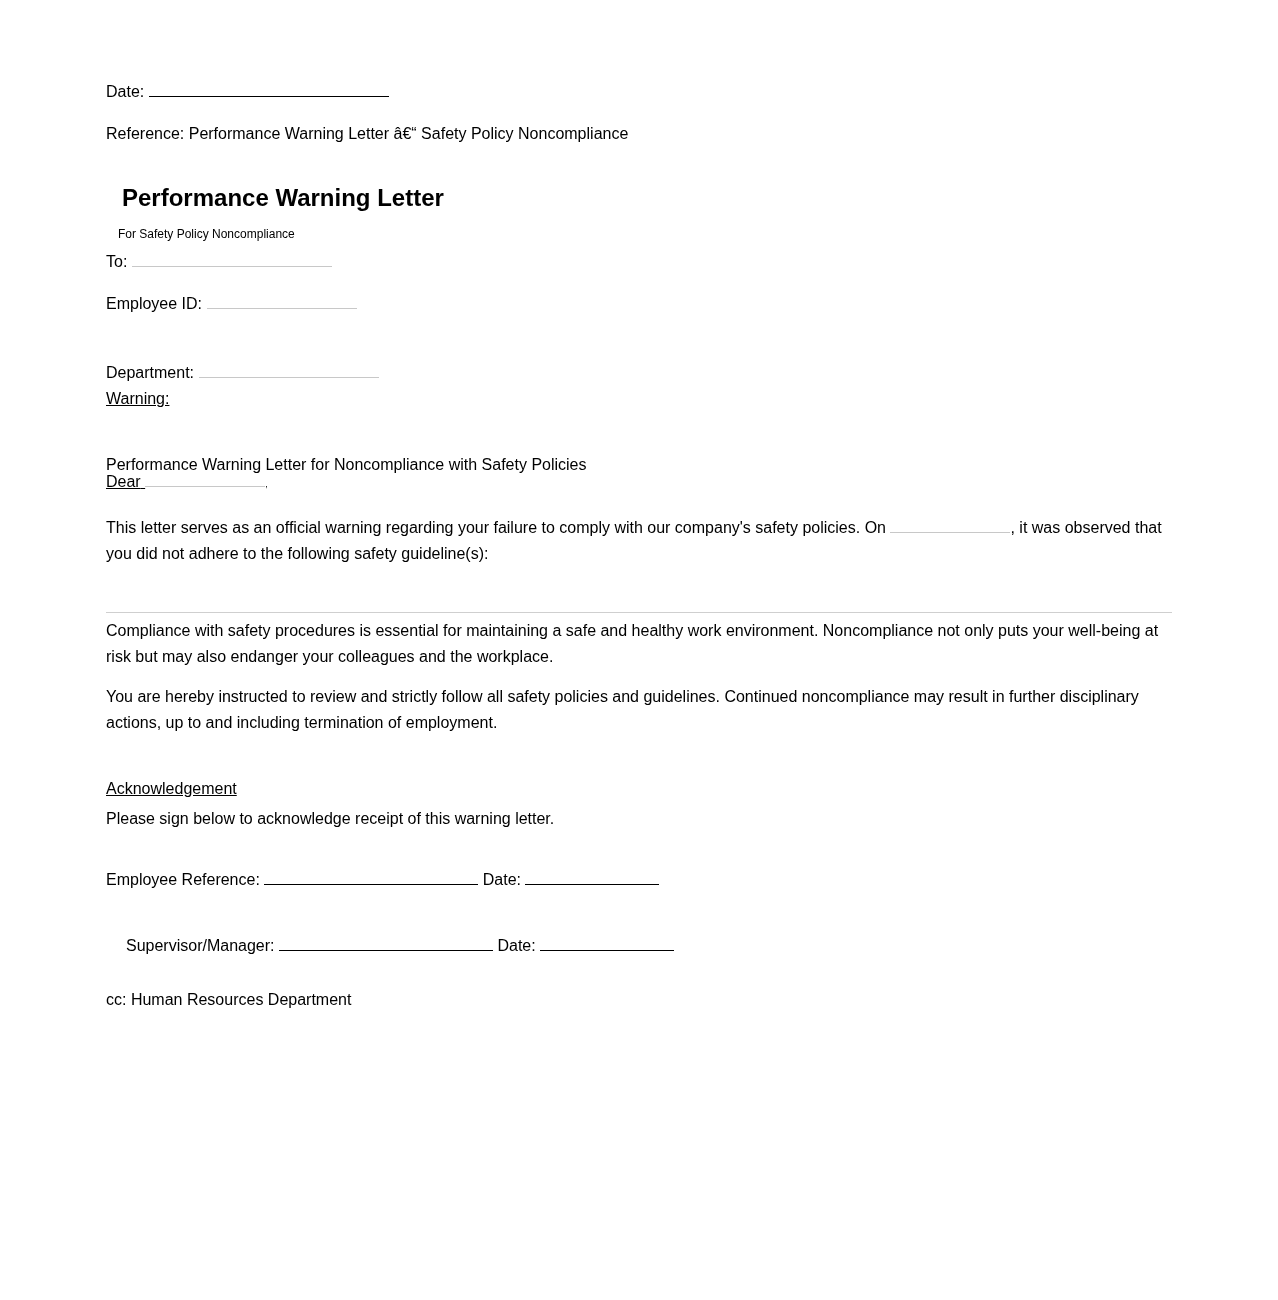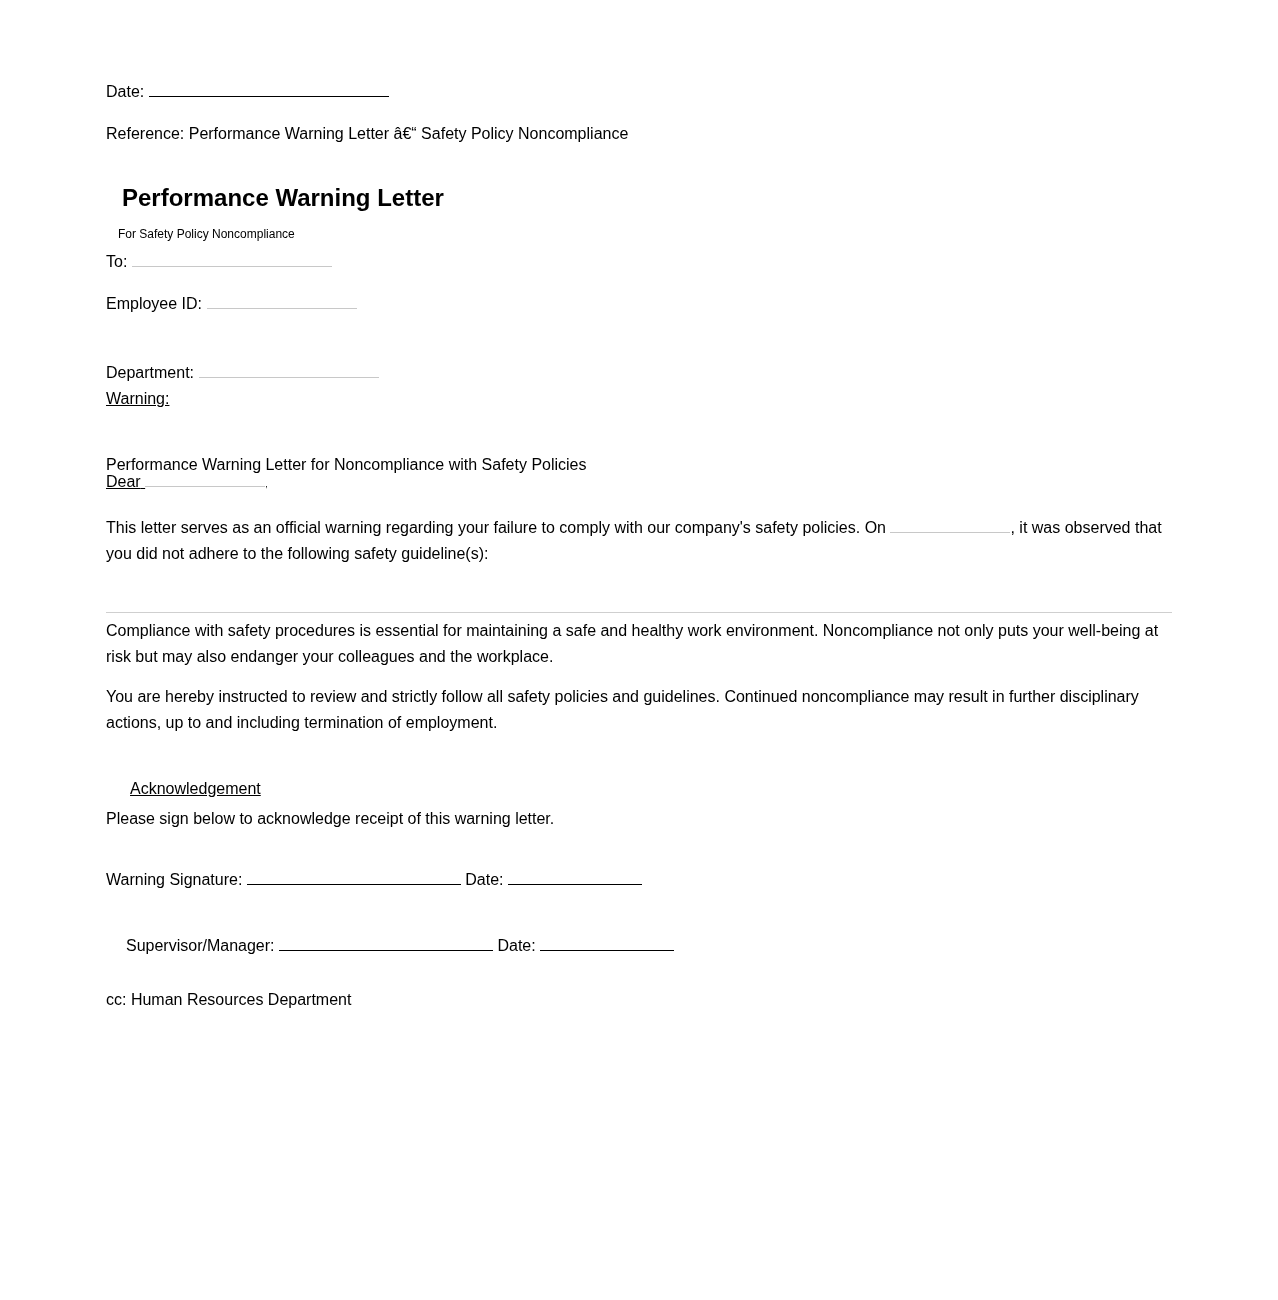--- a/index.html
+++ b/index.html
@@ -59,25 +59,25 @@
   <div class="para" style="top:499px;margin-top:16px;">
     <span>This letter serves as an official warning regarding your failure to comply with our company's safety policies. On</span>
     <span class="uline" style="width:120px;"></span><span>, it was observed that you did not adhere to the following safety guideline(s):</span>
   </div>
 
   <hr class="divider">
 
   <div class="para" style="top:618px;">Compliance with safety procedures is essential for maintaining a safe and healthy work environment. Noncompliance not only puts your well-being at risk but may also endanger your colleagues and the workplace.</div>
   <div class="para" style="top:684px;">You are hereby instructed to review and strictly follow all safety policies and guidelines. Continued noncompliance may result in further disciplinary actions, up to and including termination of employment.</div>
 
-  <div class="abs underline" style="top:779px;margin-left:24px;">Acknowledgement</div>
+  <div class="abs underline" style="top:779px;">Acknowledgement</div>
   <div class="abs" style="top:809px;">Please sign below to acknowledge receipt of this warning letter.</div>
 
   <div class="abs" style="top:870px;">
-    <span>Warning Signature:</span>
+    <span>Employee Reference:</span>
     <span class="blank-dark" style="width:214px;"></span>
     <span>Date:</span>
     <span class="blank-dark" style="width:134px;"></span>
   </div>
 
   <div class="abs" style="top:936px;margin-left:20px;">
     <span>Supervisor/Manager:</span>
     <span class="blank-dark" style="width:214px;"></span>
     <span>Date:</span>
     <span class="blank-dark" style="width:134px;"></span>

